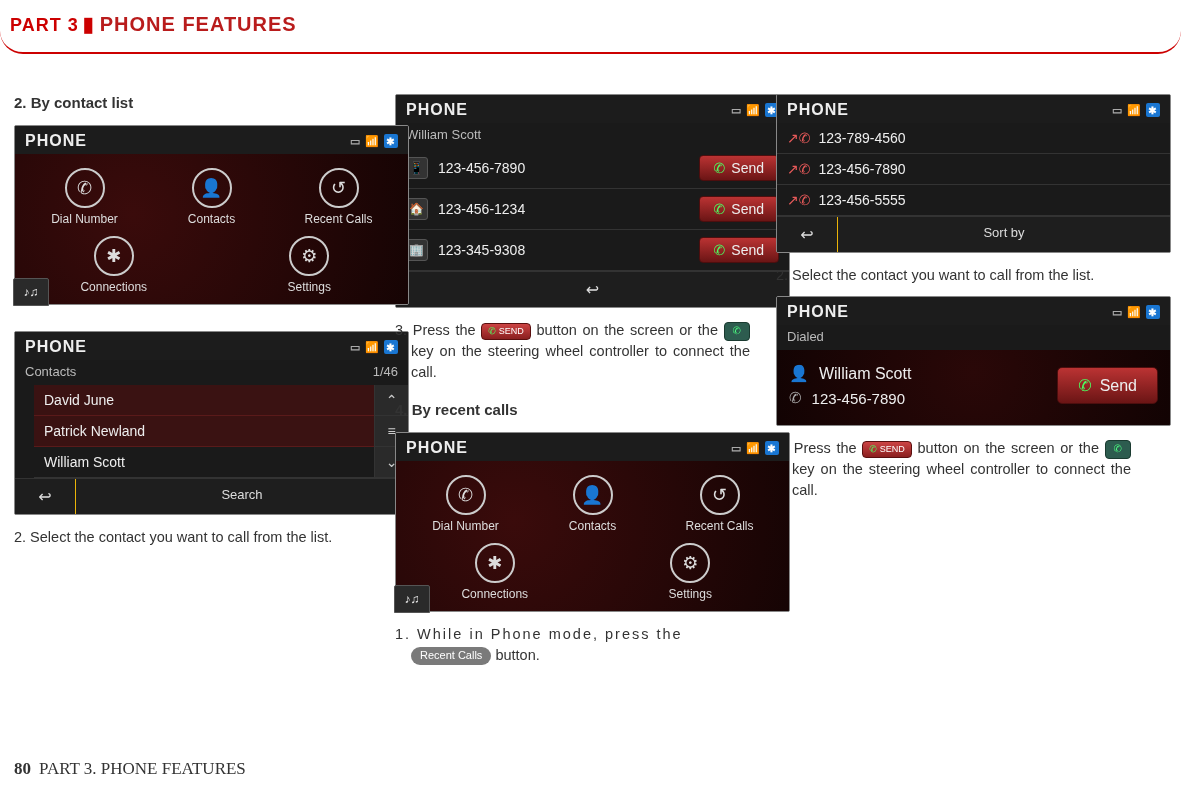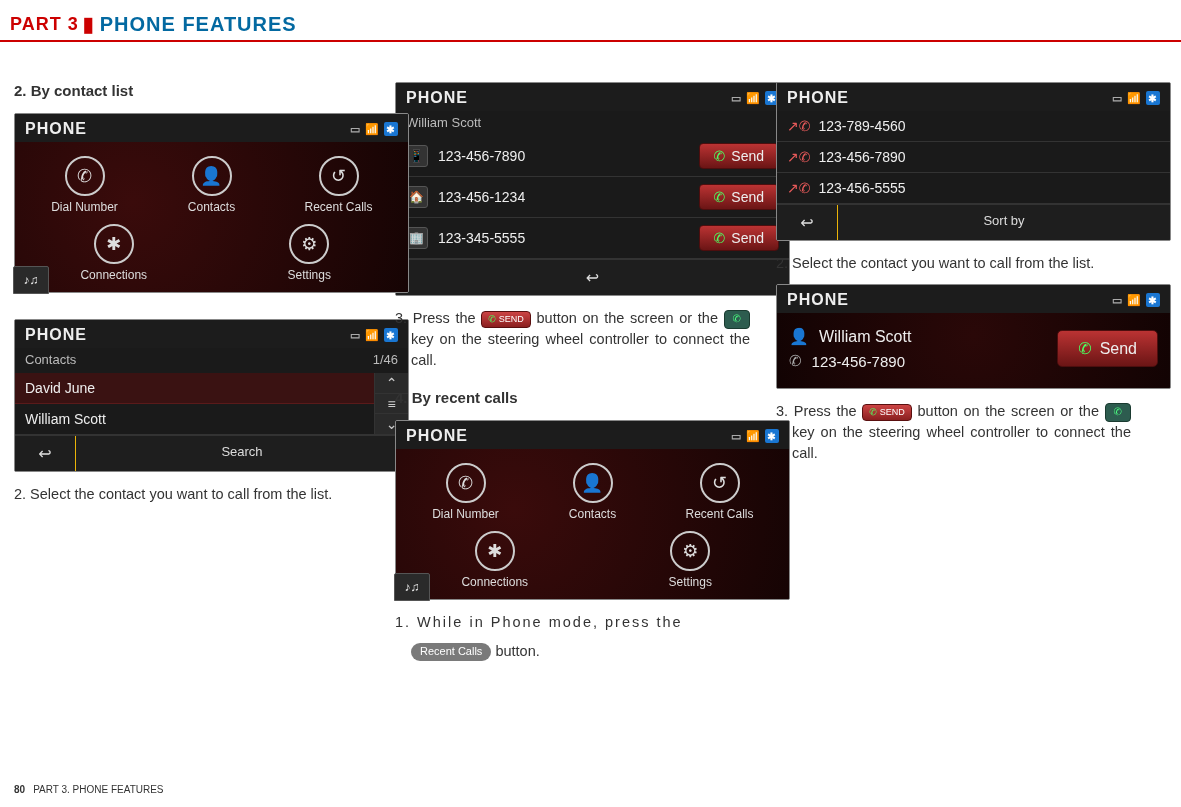--- a/index.html
+++ b/index.html
@@ -1,21 +1,21 @@
 <!DOCTYPE html>
 <html><head>
 <meta charset="utf-8">
 <style>
   * { box-sizing: border-box; margin: 0; padding: 0; }
   body { font-family: Arial, Helvetica, sans-serif; width: 1181px; height: 807px; background: #fff; color: #333; position: relative; }
   
-  .header { display: flex; align-items: center; padding: 12px 10px 4px 10px; border-bottom: 2px solid #c00; }
+  .header { display: flex; align-items: flex-end; padding: 12px 10px 16px 10px; border-bottom: 2px solid #c00; border-radius: 23px; }
   .part-label { color: #c00; font-size: 18px; font-weight: bold; letter-spacing: 1px; }
   .divider-bar { color: #c00; font-size: 20px; font-weight: bold; margin: 0 6px 0 4px; }
-  .section-title { color: #0369a1; font-size: 20px; font-weight: bold; letter-spacing: 1px; }
+  .section-title { color: #b91c1c; font-size: 20px; font-weight: bold; letter-spacing: 1px; }
   
   .columns { display: flex; gap: 26px; padding: 40px 14px 0 14px; }
   .col { width: 355px; }
   
   .sub-heading { font-weight: bold; font-size: 15px; margin: 0 0 14px 0; }
   
   .step { font-size: 14.5px; line-height: 1.45; margin: 10px 0 0 16px; text-align: justify; }
   .step .num { margin-left: -16px; }
   
   .btn-label { display: inline-block; background: #7a7a7a; color: #fff; border-radius: 10px; padding: 1px 9px; font-size: 11px; vertical-align: 1px; }
@@ -43,38 +43,38 @@
   .send-btn .ph { color:#4cff60; font-size:14px;}
   
   .shot-footer { display:flex; background:#1e1e1e; border-top:1px solid #333;}
   .fbtn { flex:1; text-align:center; padding:8px 0; font-size:13px; color:#ddd; border-left:1px solid #eab308;}
   .fbtn:first-child { border-left:none; flex:0 0 60px;}
   .back-arr { font-size:16px;}
   
   .side-arrows { background:#2a2a2a; width:34px; display:flex; flex-direction:column; border-left:1px solid #333;}
   .side-arrows div { flex:1; display:flex; align-items:center; justify-content:center; font-size:14px; color:#ccc; border-bottom:1px solid #333;}
   .contacts-body { display:flex;}
-  .contacts-list { flex:1;}
+  .contacts-list { flex:1;margin-left:19px;}
   
   .media-tab { position:absolute; left:-1px; bottom:-1px; width:36px; height:28px; background:#2a2a2a; border:1px solid #555; border-radius:2px 2px 0 0; display:flex; align-items:center; justify-content:center; font-size:12px;}
   .shot-wrap { position:relative;}
   
   .call-icon { color:#e85a5a; margin-right:8px; font-size:14px;}
   
   .dialed-body { padding: 14px 12px 18px 12px; background: radial-gradient(circle at 50% 30%, #2a0808, #120303);}
   .dialed-name { display:flex; align-items:center; font-size:16px; margin-bottom:6px;}
   .dialed-name .usr { margin-right:10px; color:#aaa;}
   .dialed-num { display:flex; align-items:center; font-size:15px; }
   .dialed-num .ph-ic { margin-right:10px; color:#aaa;}
   .dialed-send { float:right; background:linear-gradient(#b33,#6b1515); border:1px solid #4d0e0e; border-radius:5px; padding:8px 20px; font-size:16px; display:flex; align-items:center; gap:8px;}
   .dialed-send .ph { color:#4cff60;}
   .dialed-row { display:flex; align-items:center; justify-content:space-between;}
   .dialed-left { flex:1;}
   
-  .footer-page { position:absolute; bottom:12px; left:14px; font-size:10px;}
+  .footer-page { position:absolute; bottom:28px; left:14px; font-size:17px;font-family:Liberation Serif, serif;}
   .footer-page .pn { font-weight:bold; margin-right:8px;}
 </style>
 </head>
 <body>
 
 <div class="header">
   <span class="part-label">PART 3</span>
   <span class="divider-bar">▮</span>
   <span class="section-title">PHONE FEATURES</span>
 </div>
@@ -138,20 +138,23 @@
       </div>
       <div class="shot-sub">
           <span>Contacts</span>
           <span>1/46</span>
         </div>
       <div class="contacts-body">
         <div class="contacts-list">
           <div class="list-row hi">
               <span>David June</span>
             </div>
+          <div class="list-row hi">
+              <span>Patrick Newland</span>
+            </div>
           <div class="list-row">
               <span>William Scott</span>
             </div>
         </div>
         <div class="side-arrows">
           <div>⌃</div>
           <div>≡</div>
           <div>⌄</div>
         </div>
       </div>
@@ -190,21 +193,21 @@
         <div class="list-row">
             <div class="icon-sq">🏠</div>
             <span>123-456-1234</span>
             <div class="send-btn">
               <span class="ph">✆</span>
               <span>Send</span>
             </div>
           </div>
         <div class="list-row">
             <div class="icon-sq">🏢</div>
-            <span>123-345-5555</span>
+            <span>123-345-9308</span>
             <div class="send-btn">
               <span class="ph">✆</span>
               <span>Send</span>
             </div>
           </div>
       </div>
       <div class="shot-footer">
         <div class="fbtn" style="flex:0 0 100%;"><span class="back-arr">↩</span></div>
       </div>
     </div>
@@ -254,21 +257,21 @@
                 <div class="lbl">Settings</div>
               </div>
         </div>
       </div>
       <div class="media-tab">♪♫</div>
     </div>
     </div>
 
     <p class="step" style="letter-spacing:2px;">
       <span class="num">1. While in Phone mode, press the </span></p>
-    <p class="step" style="margin-top:8px;"><span class="btn-label">Recent Calls</span><span> button.</span></p>
+    <p class="step" style="margin-top:0;"><span class="btn-label">Recent Calls</span><span> button.</span></p>
   </div>
 
   <div class="col">
 
     <div class="shot">
       <div class="shot-title">
         <span>PHONE</span>
         <span class="status-icons">
             <span>▭</span>
             <span>📶</span>
@@ -301,20 +304,23 @@
 
     <div class="shot">
       <div class="shot-title">
         <span>PHONE</span>
         <span class="status-icons">
             <span>▭</span>
             <span>📶</span>
             <span class="bt-icon">✱</span>
           </span>
       </div>
+      <div class="shot-sub">
+          <span>Dialed</span>
+        </div>
       <div class="dialed-body">
         <div class="dialed-row">
           <div class="dialed-left">
             <div class="dialed-name">
                 <span class="usr">👤</span>
                 <span>William Scott</span>
               </div>
             <div class="dialed-num">
                 <span class="ph-ic">✆</span>
                 <span>123-456-7890</span>

